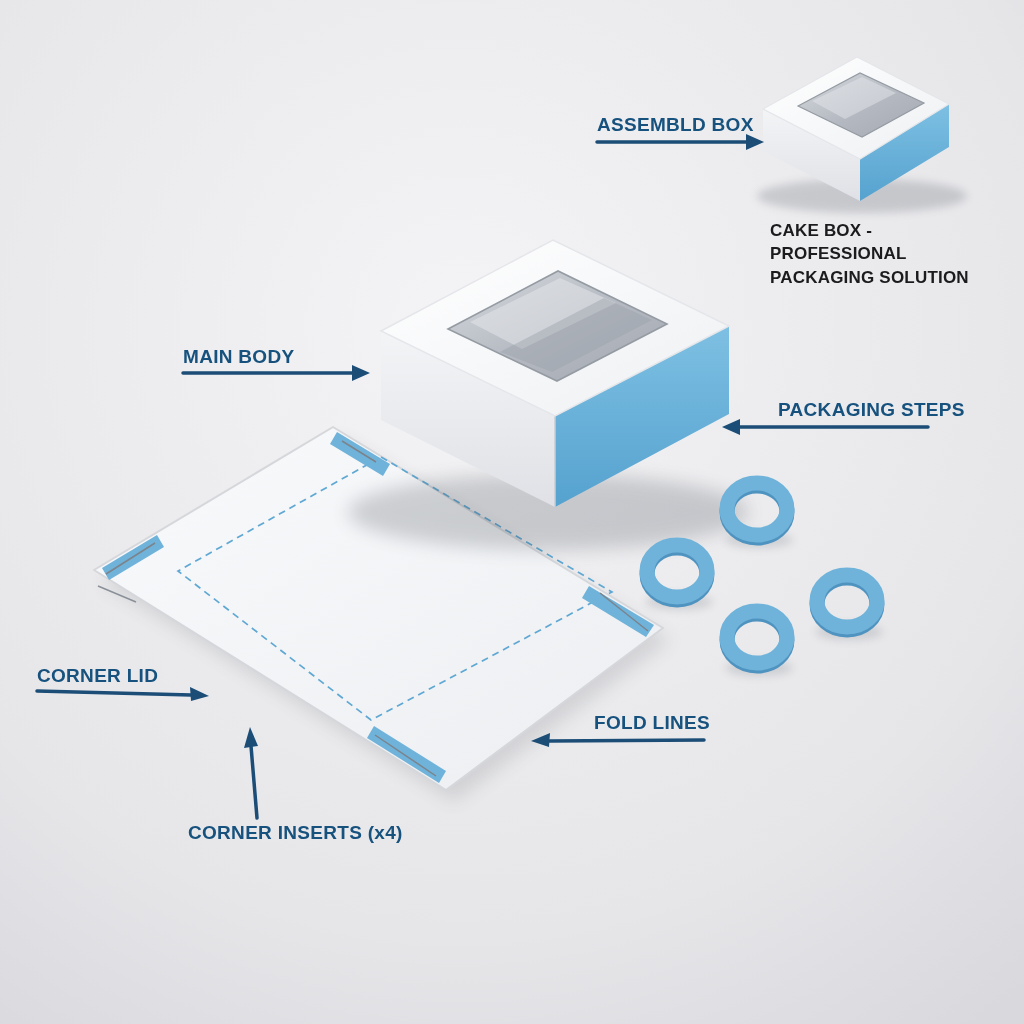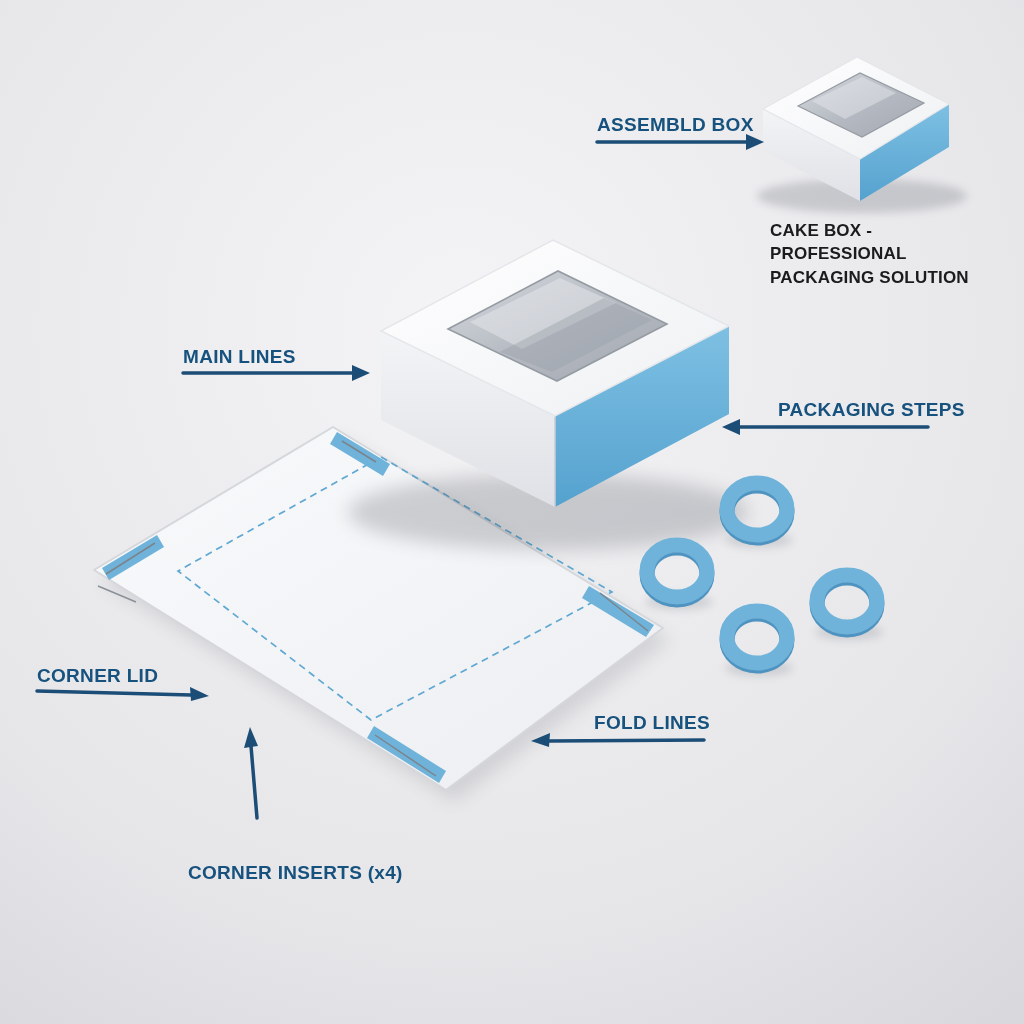--- a/index.html
+++ b/index.html
@@ -18,21 +18,21 @@
   .caption{
     position:absolute;left:770px;top:211px;width:232px;
     font-size:17px;font-weight:600;line-height:1.38;
     color:var(--caption-text,#1b1b1d);letter-spacing:.2px;margin-top:8px;
   }
   .lbl-assembled{left:597px;top:114px;}
   .lbl-mainbody{left:183px;top:346px;}
   .lbl-assembly{left:778px;top:399px;}
   .lbl-windowlid{left:37px;top:665px;}
   .lbl-foldlines{left:594px;top:712px;}
-  .lbl-corner{left:188px;top:822px;margin-top:40px;}
+  .lbl-corner{left:188px;top:822px;}
 </style>
 </head>
 <body>
 
 <div class="stage">
 
   <svg width="1024" height="1024" viewBox="0 0 1024 1024">
     <defs>
       <radialGradient id="bgGrad" cx="45%" cy="32%" r="85%">
         <stop offset="0%" stop-color="#f4f4f6"></stop>
@@ -147,19 +147,19 @@
       <line x1="704" y1="740" x2="549" y2="741"></line>
       <polygon points="550,733 549,747 531,741" stroke="none"></polygon>
 
       <line x1="257" y1="818" x2="251" y2="746"></line>
       <polygon points="244,748 258,746 250,727" stroke="none"></polygon>
     </g>
   </svg>
 
   <div class="label lbl-assembled">ASSEMBLD BOX</div>
   <div class="caption">CAKE BOX - PROFESSIONAL PACKAGING SOLUTION</div>
-  <div class="label lbl-mainbody">MAIN LINES</div>
+  <div class="label lbl-mainbody">MAIN BODY</div>
   <div class="label lbl-assembly">PACKAGING STEPS</div>
   <div class="label lbl-windowlid">CORNER LID</div>
   <div class="label lbl-foldlines">FOLD LINES</div>
   <div class="label lbl-corner">CORNER INSERTS (x4)</div>
 
 </div>
 
 </body></html>

